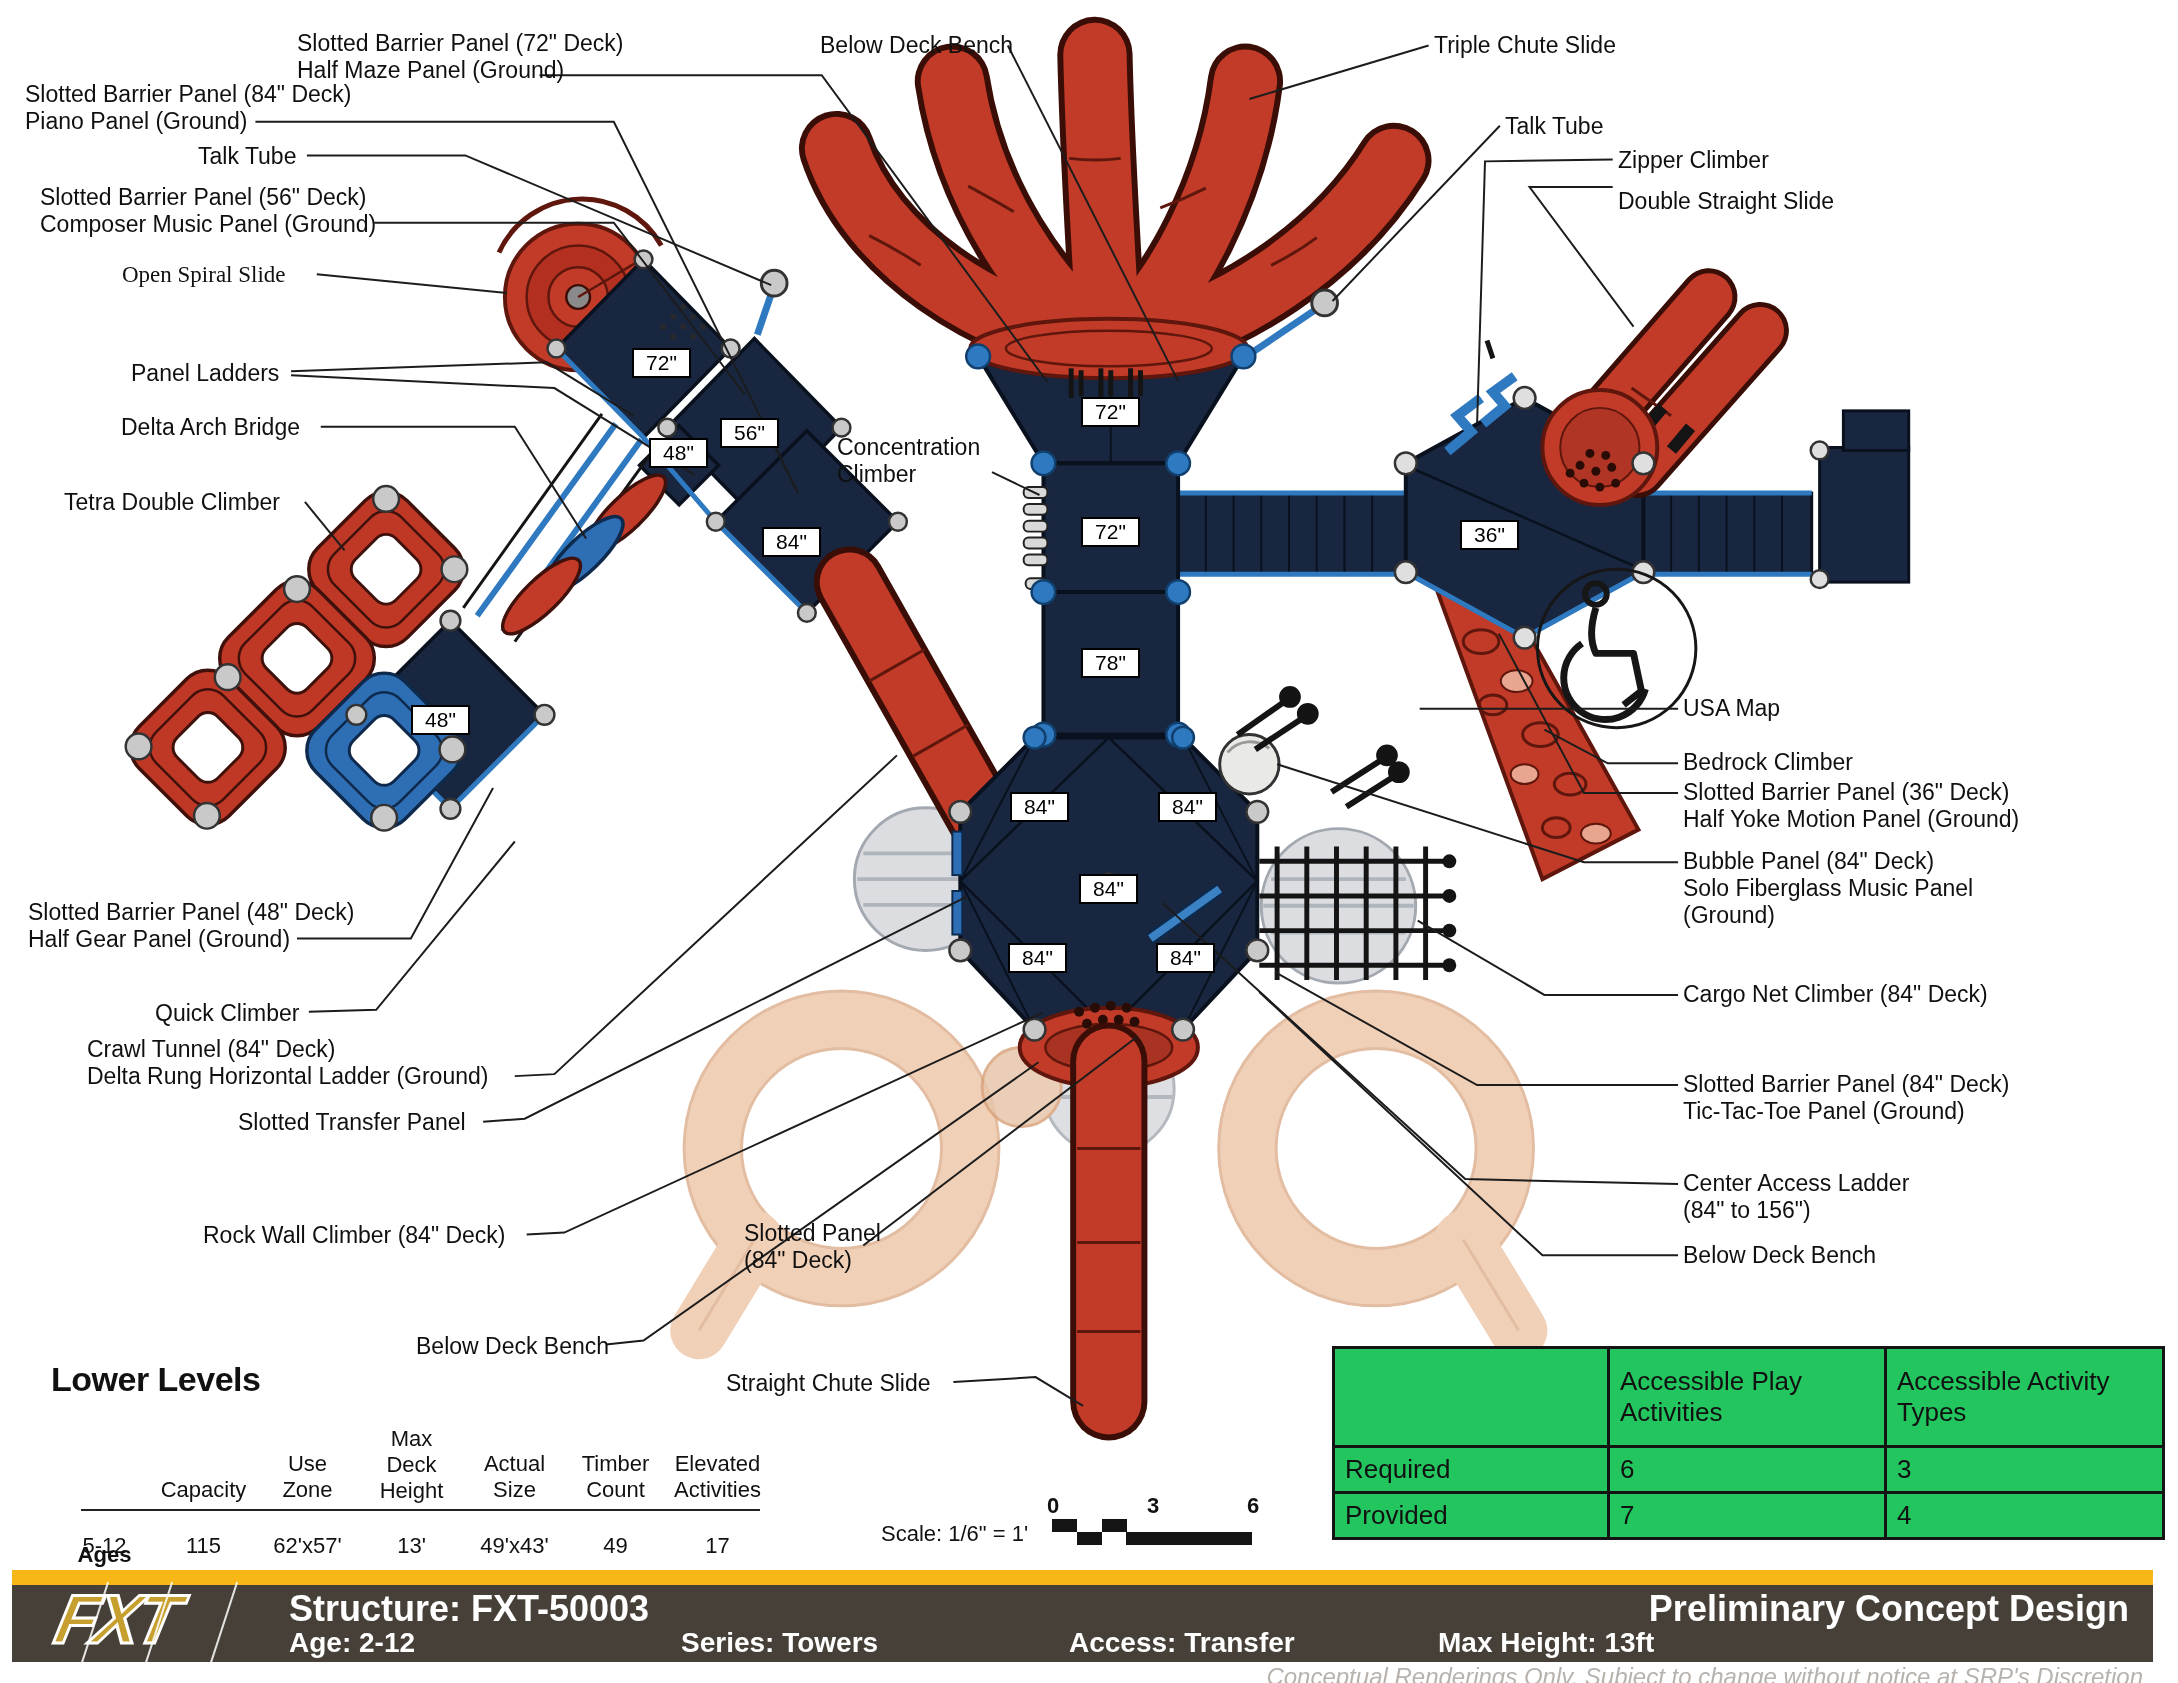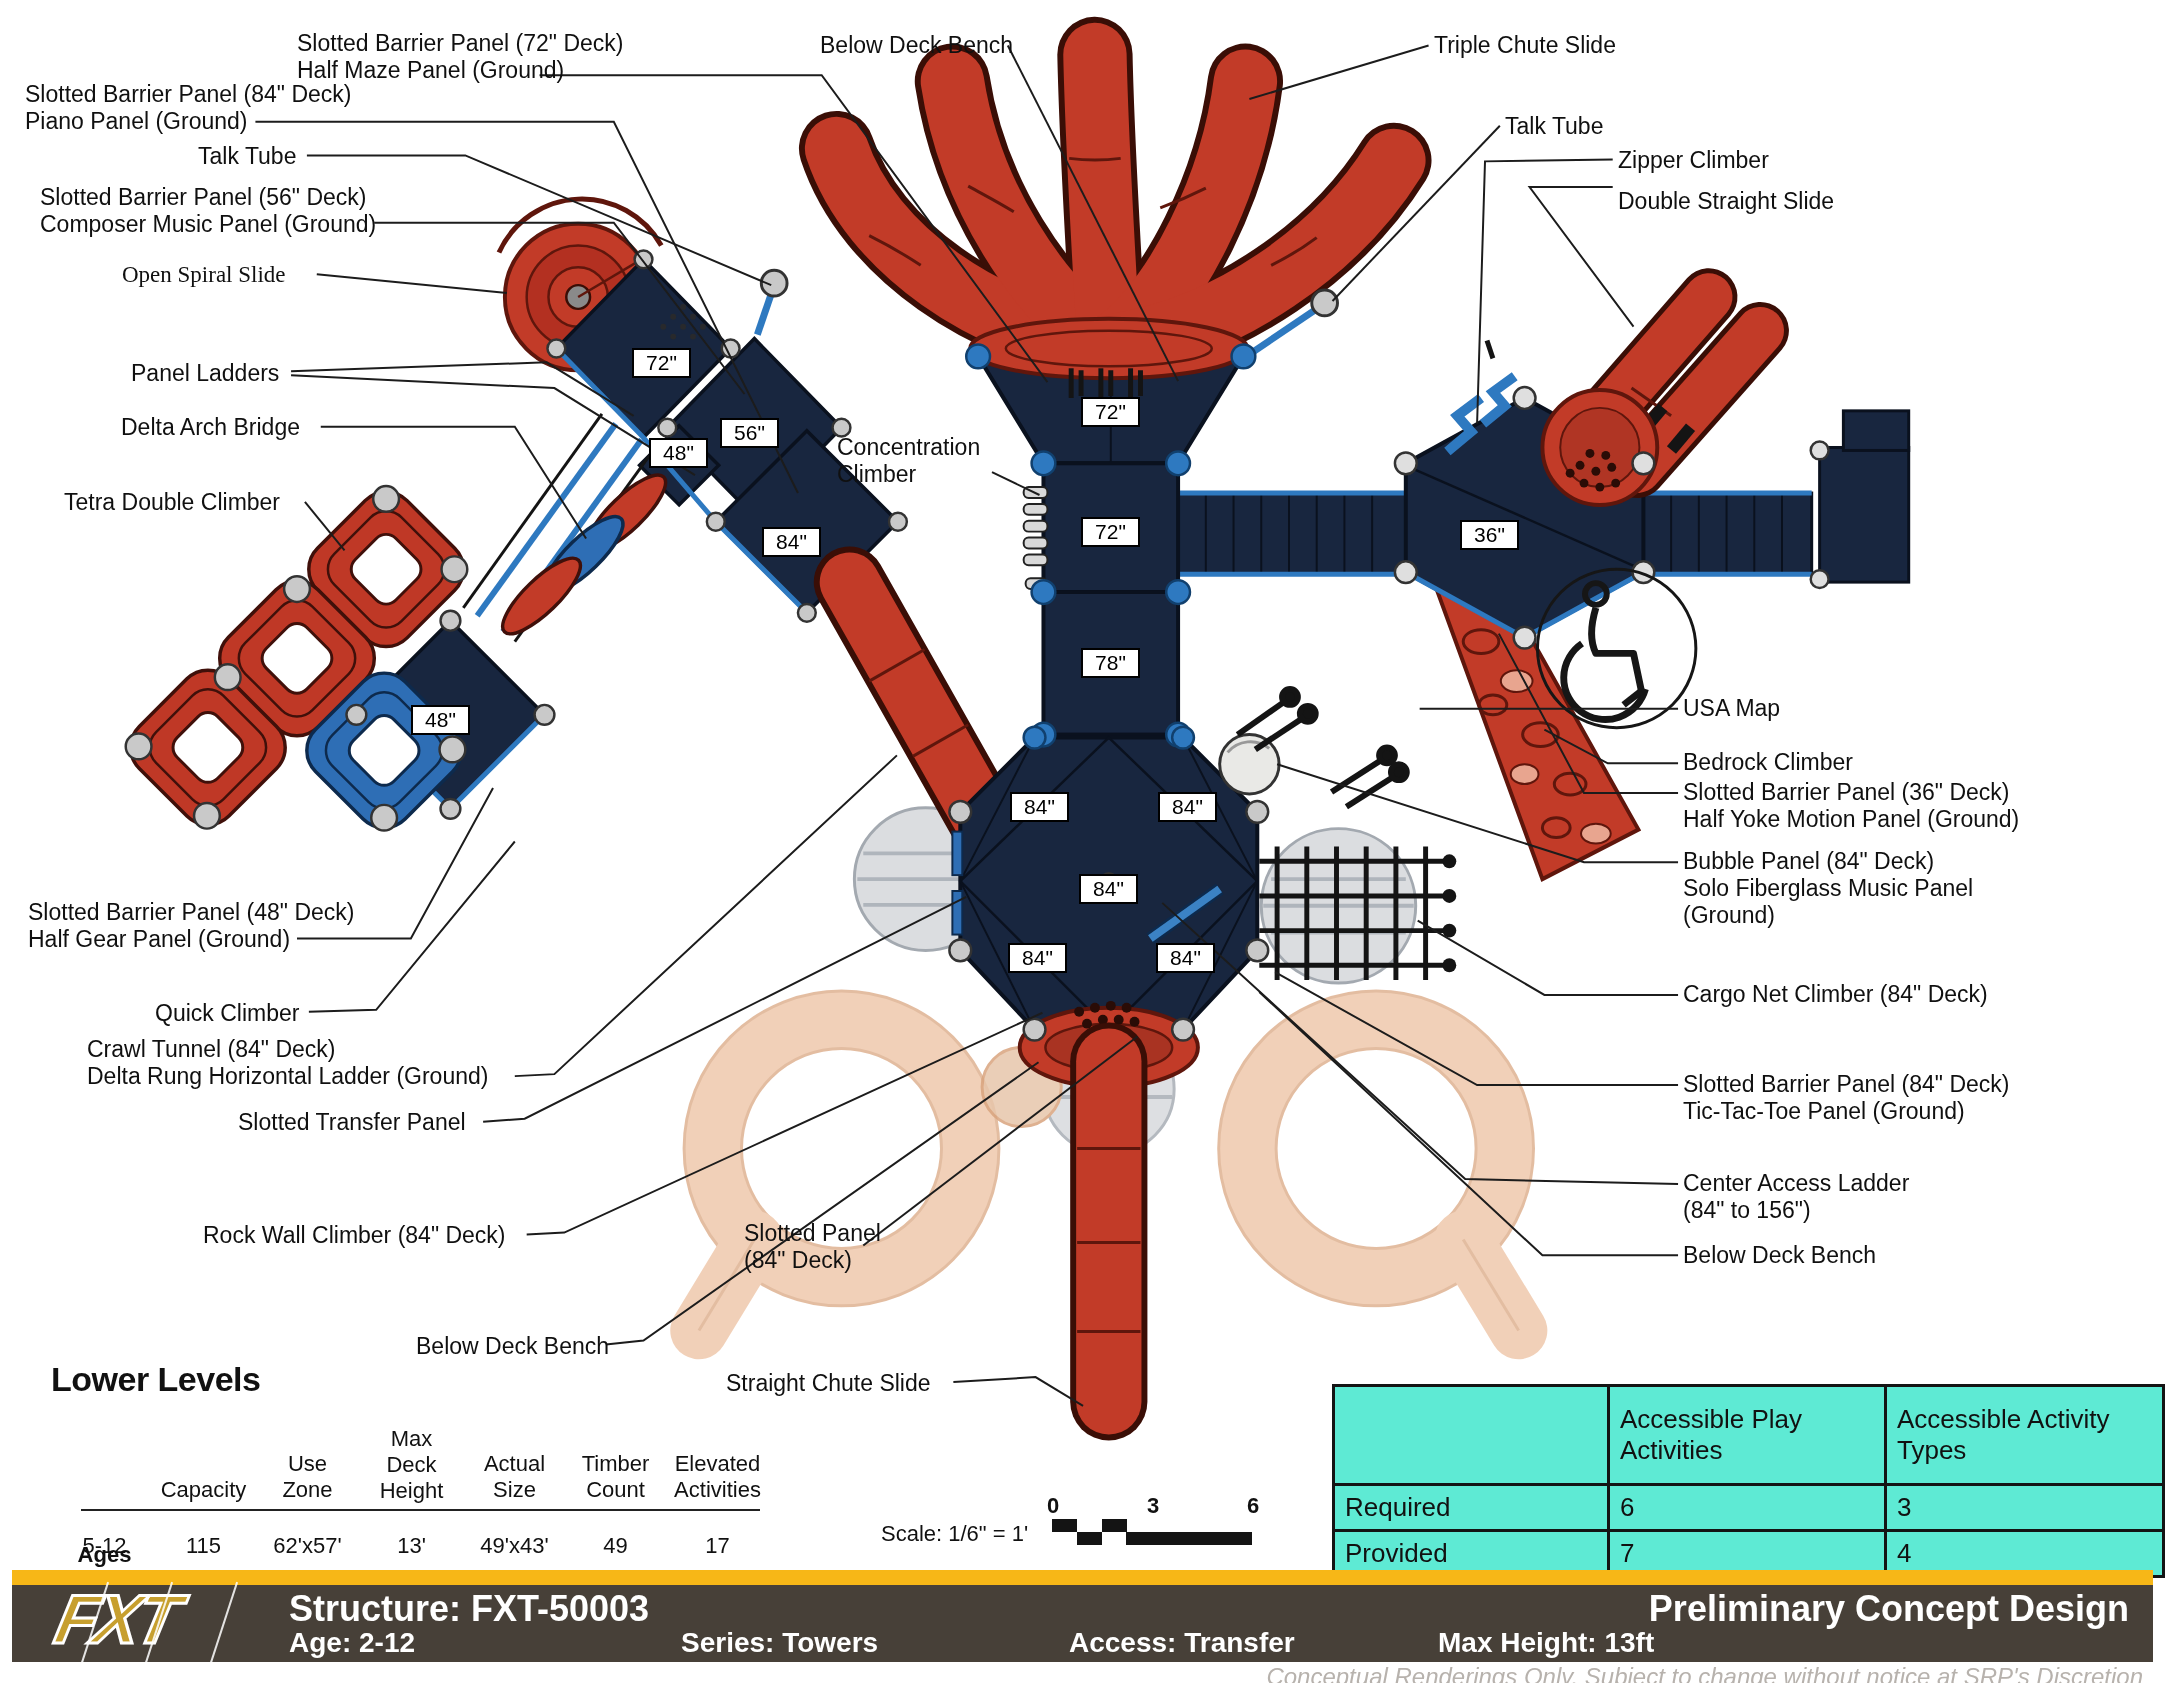--- a/index.html
+++ b/index.html
@@ -10,21 +10,21 @@
   .tag{position:absolute;width:55px;height:26px;background:#fff;border:2px solid #000;
        font-size:21px;line-height:26px;text-align:center;color:#000;}
   .colh{position:absolute;width:129px;text-align:center;font-size:22px;line-height:26px;white-space:pre-line;}
   .colv{position:absolute;width:129px;text-align:center;font-size:22px;}
   .llrule{position:absolute;left:81px;top:1509px;width:679px;height:2px;background:#222;}
   .lltitle{position:absolute;left:51px;top:1360px;font-size:34px;font-weight:800;letter-spacing:-0.5px;}
   .scale-lbl{position:absolute;left:881px;top:1521px;font-size:22px;}
   .stick{position:absolute;font-size:22px;font-weight:bold;width:26px;text-align:center;}
   .sbar{position:absolute;left:1052px;top:1519px;width:200px;height:26px;}
   .sb{position:absolute;background:#141414;}
-  table.acc{position:absolute;left:1332px;top:1384px;border-collapse:collapse;background:#5eead4;table-layout:fixed;}
+  table.acc{position:absolute;left:1332px;top:1346px;border-collapse:collapse;background:#22c55e;table-layout:fixed;}
   table.acc td{border:3px solid #141414;font-size:26px;padding:6px 10px;vertical-align:middle;color:#111;}
   .fyellow{position:absolute;left:12px;top:1570px;width:2141px;height:15px;background:#f7b717;}
   .fdark{position:absolute;left:12px;top:1585px;width:2141px;height:77px;background:#474038;}
   .fxt{position:absolute;left:57px;top:1580px;font-size:69px;font-weight:900;font-style:italic;
        transform:skewX(-12deg);color:#c79f2e;-webkit-text-stroke:3px #ffffff;letter-spacing:-4px;}
   .fxtline{position:absolute;background:rgba(255,255,255,.85);width:2px;height:85px;top:1580px;transform:rotate(18deg);}
   .fwhite{color:#fff;position:absolute;font-weight:bold;}
   .f1{top:1588px;font-size:36px;text-align:right;}
   .f2{top:1627px;font-size:28px;}
   .pcd{left:1485px;width:644px;text-align:right;}

